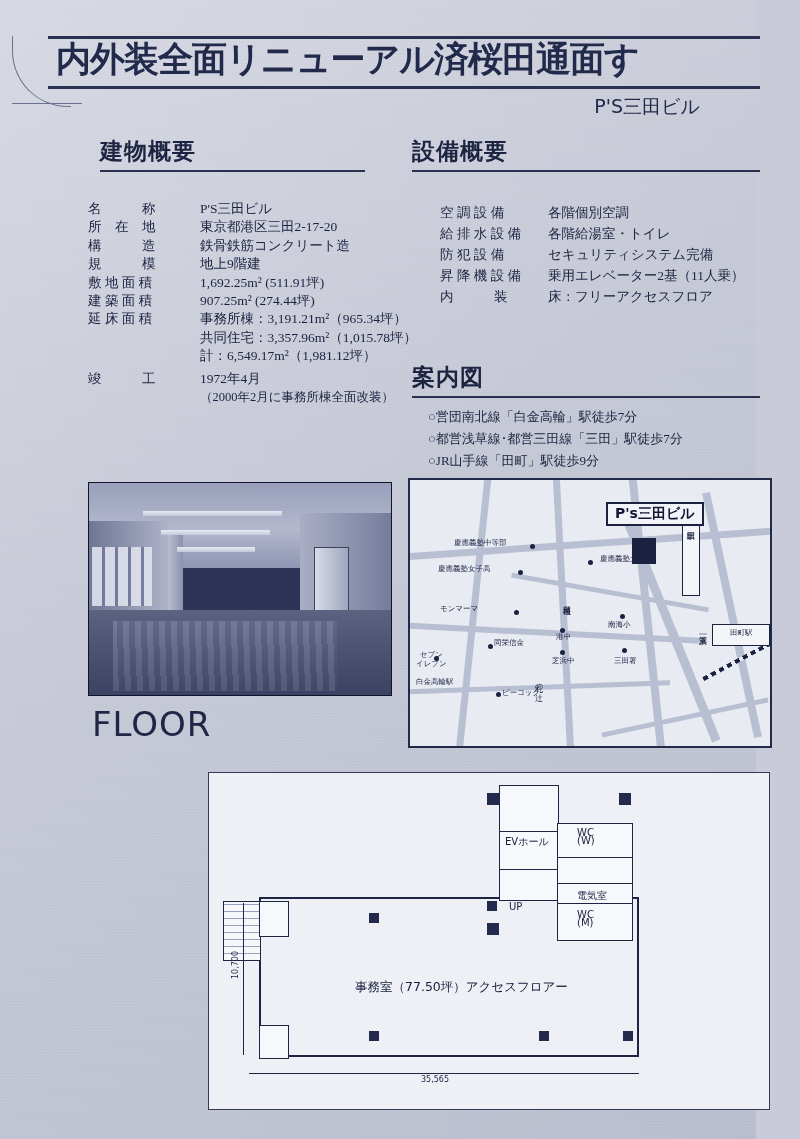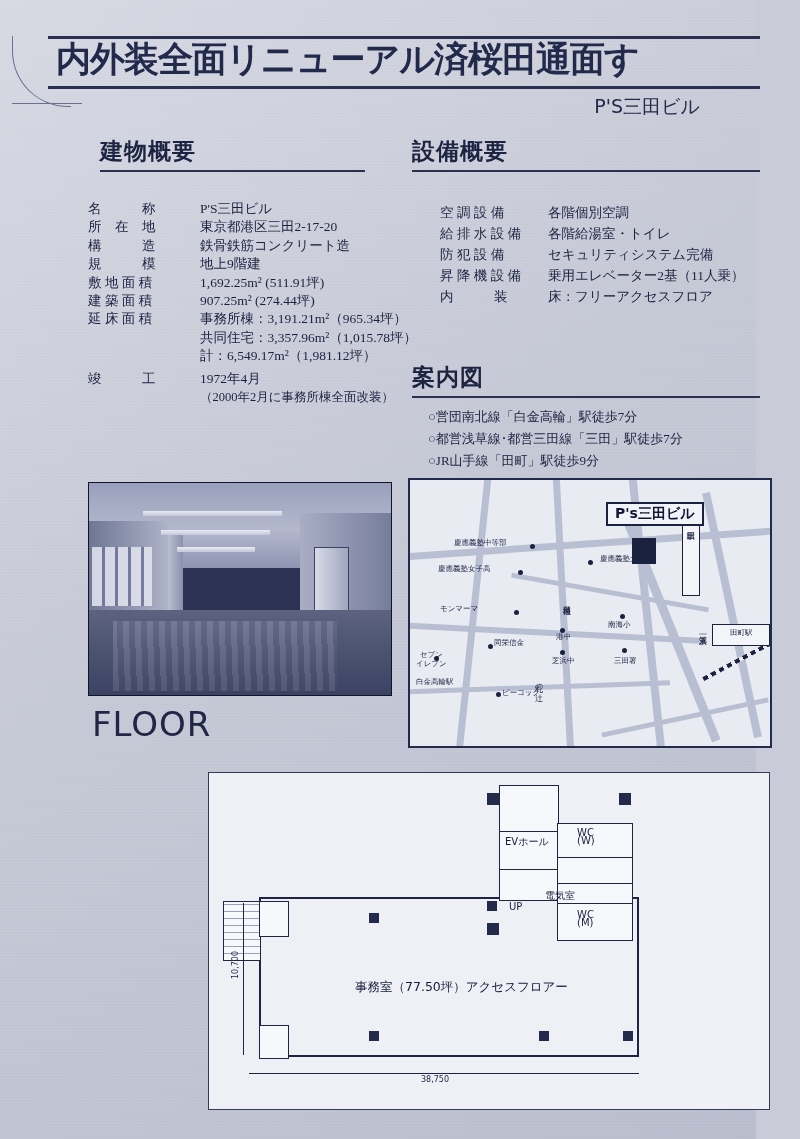--- a/index.html
+++ b/index.html
@@ -479,37 +479,37 @@
     <div class="plroom" style="left:348px; top:50px; width:74px; height:34px;"></div>
     <div class="plroom" style="left:348px; top:84px; width:74px; height:26px;"></div>
     <div class="plroom" style="left:348px; top:110px; width:74px; height:20px;"></div>
     <div class="plroom" style="left:348px; top:130px; width:74px; height:36px;"></div>
 
     <div class="pltext" style="left:368px; top:56px; white-space:pre-line; line-height:8px;">WC
 (W)</div>
     <div class="pltext" style="left:368px; top:138px; white-space:pre-line; line-height:8px;">WC
 (M)</div>
     <div class="pltext" style="left:296px; top:62px;">EVホール</div>
-    <div class="pltext" style="left:336px; top:116px;">電気室</div>
+    <div class="pltext" style="left:368px; top:116px;">電気室</div>
     <div class="pltext" style="left:58px; top:128px;">UP</div>
     <div class="pltext" style="left:300px; top:128px;">UP</div>
 
     <div class="plroom" style="left:14px; top:128px; width:36px; height:58px; background:repeating-linear-gradient(0deg,#f7f8fb 0 6px,#9aa0bb 6px 7px);"></div>
     <div class="plroom" style="left:50px; top:128px; width:28px; height:34px;"></div>
     <div class="plroom" style="left:50px; top:252px; width:28px; height:32px;"></div>
 
     <div class="plfill" style="left:160px; top:140px; width:10px; height:10px;"></div>
     <div class="plfill" style="left:160px; top:258px; width:10px; height:10px;"></div>
     <div class="plfill" style="left:330px; top:258px; width:10px; height:10px;"></div>
     <div class="plfill" style="left:414px; top:258px; width:10px; height:10px;"></div>
     <div class="plfill" style="left:278px; top:128px; width:10px; height:10px;"></div>
     <div class="plfill" style="left:278px; top:20px; width:12px; height:12px;"></div>
     <div class="plfill" style="left:410px; top:20px; width:12px; height:12px;"></div>
     <div class="plfill" style="left:278px; top:150px; width:12px; height:12px;"></div>
 
     <div class="pl-main-label" style="left:146px; top:206px;">事務室（77.50坪）アクセスフロアー</div>
 
     <div class="pl" style="left:40px; top:300px; width:390px; height:1px;"></div>
-    <div class="dim-text" style="left:212px; top:302px;">38,750</div>
+    <div class="dim-text" style="left:212px; top:302px;">35,565</div>
     <div class="pl" style="left:34px; top:130px; width:1px; height:152px;"></div>
     <div class="dim-text vert" style="left:22px; top:178px;">10,700</div>
   </div>
 </div>
 
 </body></html>

